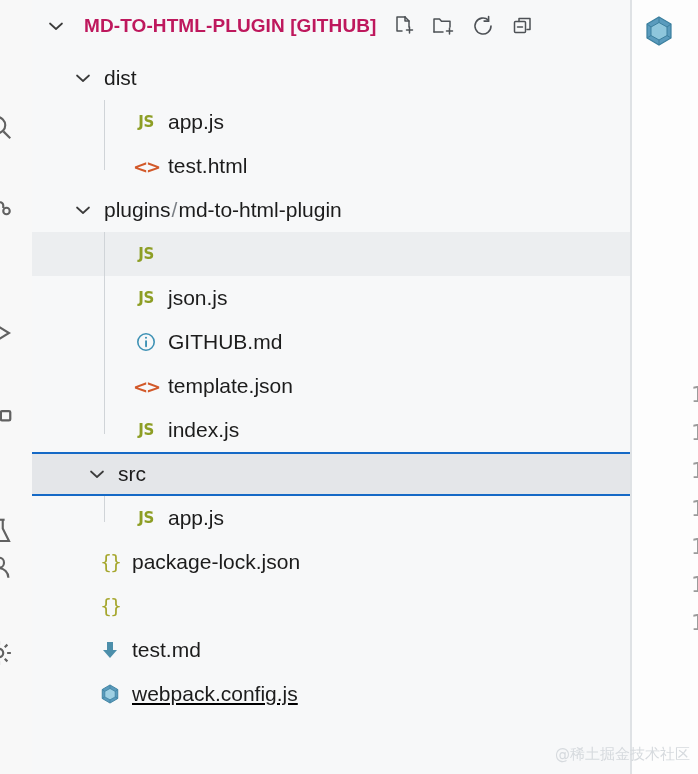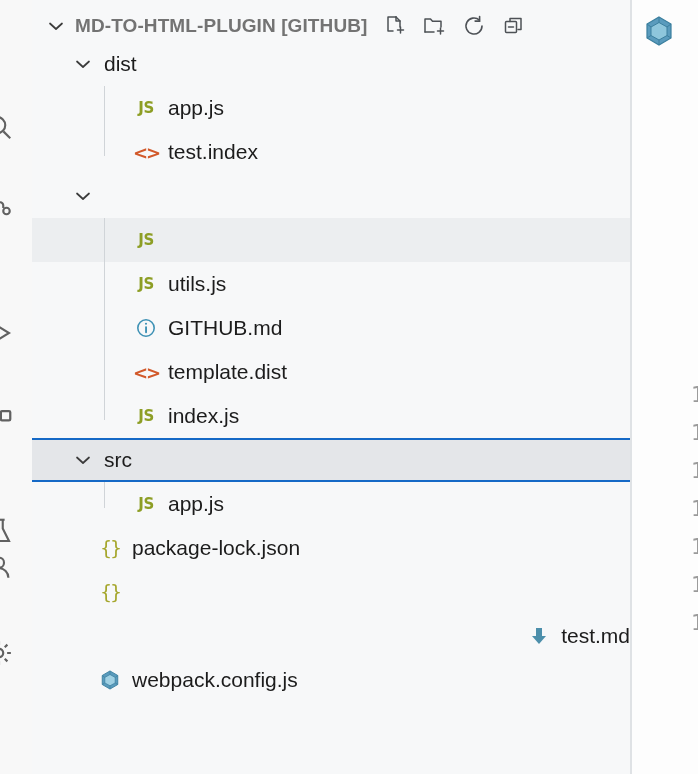--- a/index.html
+++ b/index.html
@@ -56,45 +56,45 @@
   }
   #section-twisty {
     width: 28px; height: 28px;
     display: flex; align-items: center; justify-content: center;
     color: #3b3b3b;
     flex: 0 0 auto;
   }
   #section-title {
     font-size: 19px;
     font-weight: bold;
-    color: #737373;
+    color: #be185d;
     letter-spacing: 0.1px;
     white-space: nowrap;
-    margin-left: 5px;
+    margin-left: 14px;
     flex: 0 0 auto;
   }
   #section-actions {
     display: flex;
     align-items: center;
     margin-left: 14px;
     gap: 14px;
     flex: 0 0 auto;
   }
   .action-btn {
     width: 26px; height: 26px;
     display: flex; align-items: center; justify-content: center;
     color: #4d5156;
     cursor: pointer;
   }
   .action-btn svg { display: block; }
 
   
   #tree {
     position: absolute;
-    left: 0; top: 42px;
+    left: 0; top: 56px;
     width: 598px;
   }
   .row {
     position: relative;
     height: 44px;
     display: flex;
     align-items: center;
     box-sizing: border-box;
     cursor: pointer;
   }
@@ -285,68 +285,69 @@
           <span class="ficon">
             <span style="color:#8d9e25;font-size:15px;font-weight:bold;letter-spacing:-0.5px;">JS</span>
           </span>
           <span class="label">app.js</span>
         </div>
         <div class="row" style="padding-left: 74px;">
           <span class="twisty empty"></span>
           <span class="ficon">
             <span style="color:#d2592a;font-size:18px;font-weight:bold;letter-spacing:-2px;">&lt;&gt;</span>
           </span>
-          <span class="label">test.index</span>
+          <span class="label">test.html</span>
         </div>
         <div class="row" style="padding-left: 38px;">
           <span class="twisty">
             <svg width="20" height="20" viewBox="0 0 20 20" fill="none" stroke="#3b3b3b" stroke-width="1.7" stroke-linecap="round" stroke-linejoin="round">
               <polyline points="4,7.5 10,13 16,7.5"></polyline>
             </svg>
           </span>
+          <span class="label"><span class="dim">plugins</span><span class="sep">/</span><span class="dim">md-to-html-plugin</span></span>
         </div>
         <div class="row hovered" style="padding-left: 74px;">
           <span class="twisty empty"></span>
           <span class="ficon">
             <span style="color:#8d9e25;font-size:15px;font-weight:bold;letter-spacing:-0.5px;">JS</span>
           </span>
         </div>
         <div class="row" style="padding-left: 74px;">
           <span class="twisty empty"></span>
           <span class="ficon">
             <span style="color:#8d9e25;font-size:15px;font-weight:bold;letter-spacing:-0.5px;">JS</span>
           </span>
-          <span class="label">utils.js</span>
+          <span class="label">json.js</span>
         </div>
         <div class="row" style="padding-left: 74px;">
           <span class="twisty empty"></span>
           <span class="ficon">
             <svg width="22" height="22" viewBox="0 0 22 22" fill="none">
               <circle cx="11" cy="11" r="8.2" stroke="#3f92b5" stroke-width="1.6"></circle>
               <circle cx="11" cy="6.8" r="1.05" fill="#3f92b5"></circle>
               <rect x="10.1" y="9.2" width="1.9" height="7" rx="0.9" fill="#3f92b5"></rect>
             </svg>
           </span>
           <span class="label">GITHUB.md</span>
         </div>
         <div class="row" style="padding-left: 74px;">
           <span class="twisty empty"></span>
           <span class="ficon">
             <span style="color:#d2592a;font-size:18px;font-weight:bold;letter-spacing:-2px;">&lt;&gt;</span>
           </span>
-          <span class="label">template.dist</span>
+          <span class="label">template.json</span>
         </div>
         <div class="row" style="padding-left: 74px;">
           <span class="twisty empty"></span>
           <span class="ficon">
             <span style="color:#8d9e25;font-size:15px;font-weight:bold;letter-spacing:-0.5px;">JS</span>
           </span>
           <span class="label">index.js</span>
         </div>
-        <div class="row selected" style="padding-left: 38px;">
+        <div class="row selected" style="padding-left: 52px;">
           <span class="twisty">
             <svg width="20" height="20" viewBox="0 0 20 20" fill="none" stroke="#3b3b3b" stroke-width="1.7" stroke-linecap="round" stroke-linejoin="round">
               <polyline points="4,7.5 10,13 16,7.5"></polyline>
             </svg>
           </span>
           <span class="label">src</span>
         </div>
         <div class="row" style="padding-left: 74px;">
           <span class="twisty empty"></span>
           <span class="ficon">
@@ -360,30 +361,30 @@
             <span style="color:#a5a62c;font-size:19px;font-weight:normal;letter-spacing:-2px;">{}</span>
           </span>
           <span class="label">package-lock.json</span>
         </div>
         <div class="row" style="padding-left: 38px;">
           <span class="twisty empty"></span>
           <span class="ficon">
             <span style="color:#a5a62c;font-size:19px;font-weight:normal;letter-spacing:-2px;">{}</span>
           </span>
         </div>
-        <div class="row" style="padding-left: 38px; justify-content: flex-end;">
+        <div class="row" style="padding-left: 38px;">
           <span class="twisty empty"></span>
           <span class="ficon">
             <svg width="22" height="22" viewBox="0 0 22 22">
               <path d="M8 3h6v8h4l-7 8-7-8h4z" fill="#4c8fab"></path>
             </svg>
           </span>
           <span class="label">test.md</span>
         </div>
-        <div class="row" style="padding-left: 38px;">
+        <div class="row" style="padding-left: 38px; text-decoration: underline;">
           <span class="twisty empty"></span>
           <span class="ficon">
             <svg width="22" height="22" viewBox="0 0 34 34">
               <polygon points="17,3 29,10 29,24 17,31 5,24 5,10" fill="#5a9bbd" stroke="#3b7f9e" stroke-width="1.4"></polygon>
               <polygon points="17,8.5 25,13 25,21.5 17,26 9,21.5 9,13" fill="#9fd0e3" stroke="#3b7f9e" stroke-width="1.1"></polygon>
               <path d="M17 3v5.5M5 10l4 3M29 10l-4 3M17 31v-5M5 24l4-2.5M29 24l-4-2.5" stroke="#3b7f9e" stroke-width="1.1" fill="none"></path>
             </svg>
           </span>
           <span class="label">webpack.config.js</span>
         </div>
@@ -407,13 +408,14 @@
         <div class="linenum" style="top: 382px;">1</div>
         <div class="linenum" style="top: 420px;">1</div>
         <div class="linenum" style="top: 458px;">1</div>
         <div class="linenum" style="top: 496px;">1</div>
         <div class="linenum" style="top: 534px;">1</div>
         <div class="linenum" style="top: 572px;">1</div>
         <div class="linenum" style="top: 610px;">1</div>
       </div>
   </div>
 
+  <div id="watermark">@稀土掘金技术社区</div>
 </div>
 
 </body></html>

